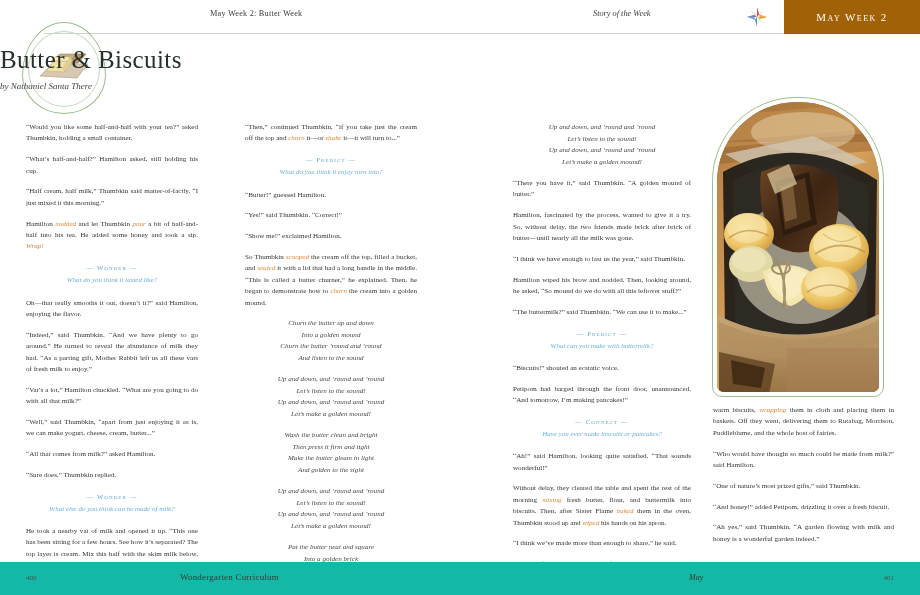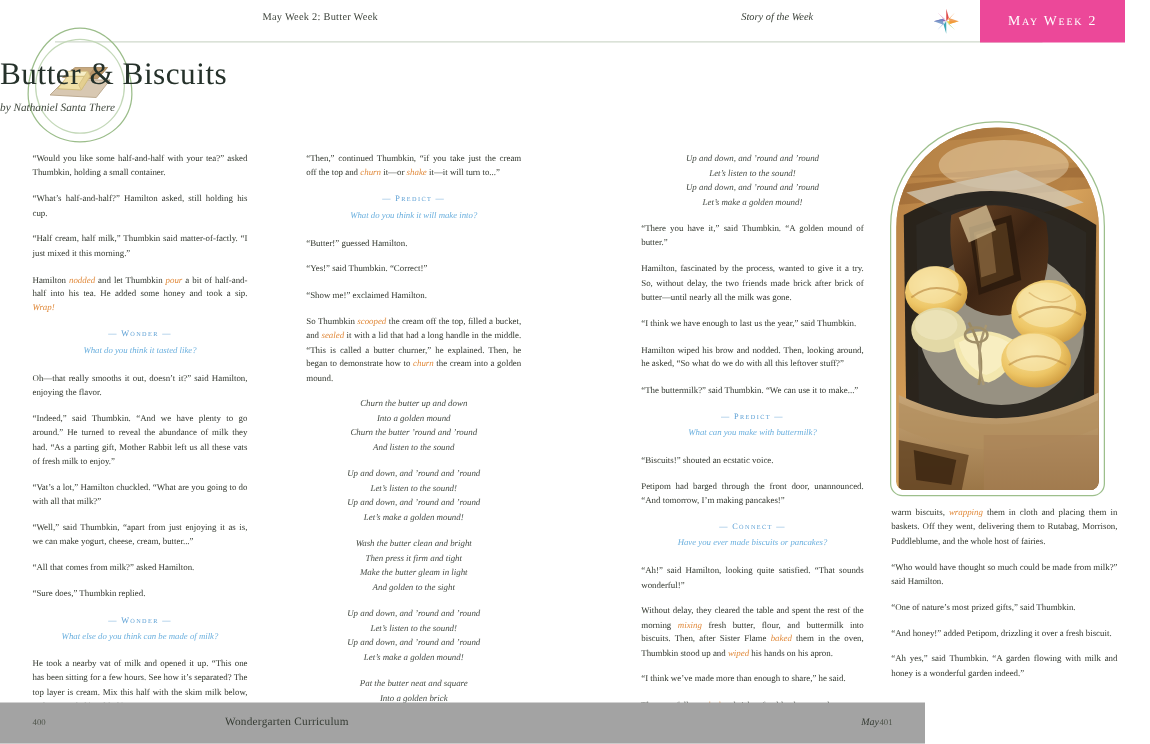--- a/index.html
+++ b/index.html
@@ -19,22 +19,22 @@
   .hdr-left{
     position:absolute;top:9px;left:210px;
     font-size:8.3px;letter-spacing:.2px;color:#3a4038;
     font-family:"Liberation Serif",serif;
   }
   .hdr-center{
     position:absolute;top:9px;left:593px;
     font-size:8.3px;font-style:italic;color:#3a4038;
   }
   .week-tab{
-    position:absolute;top:0;left:784px;width:116px;height:34px;
-    background:#ec4899;
+    position:absolute;top:0;left:784px;width:136px;height:34px;
+    background:#a16207;
     display:flex;align-items:center;justify-content:center;
   }
   .week-tab span{
     color:#ffffff;font-size:11px;letter-spacing:1.4px;
     font-variant:small-caps;font-family:"Liberation Serif",serif;
   }
   .star-icon{position:absolute;top:6px;left:746px;width:22px;height:22px;}
 
   
   .medallion{
@@ -101,22 +101,22 @@
   .photo{
     width:100%;height:100%;
     border-radius:80px 80px 7px 7px;
     overflow:hidden;position:relative;
     background:#b98a4e;
   }
   .photo svg{display:block;}
 
   
   .footer{
-    position:absolute;left:0;bottom:0;width:740px;height:33px;
-    background:#a3a3a3;
+    position:absolute;left:0;bottom:0;width:920px;height:33px;
+    background:#14b8a6;
   }
   .footer .pg-l{position:absolute;left:26px;top:12px;font-size:7px;color:#4d5349;}
   .footer .mid-l{position:absolute;left:180px;top:10px;font-size:9px;color:#353b33;letter-spacing:.2px;}
   .footer .mid-r{position:absolute;left:676px;top:11px;font-size:8px;font-style:italic;color:#353b33;margin-left:13px;}
   .footer .pg-r{position:absolute;right:26px;top:12px;font-size:7px;color:#4d5349;}
 </style>
 </head>
 <body>
 
 <div class="page">
@@ -188,21 +188,21 @@
         <span class="q">What else do you think can be made of milk?</span>
       </div>
       <p>He took a nearby vat of milk and opened it up. “This one has been sitting for a few hours. See how it’s separated? The top layer is cream. Mix this half with the skim milk below, and you get half-and-half.”</p>
       <p><span>Hamilton took a </span><span class="hl">sip</span><span> of his tea and nodded.</span></p>
     </div>
 
     <div class="col c2">
       <p><span>“Then,” continued Thumbkin, “if you take just the cream off the top and </span><span class="hl">churn</span><span> it—or </span><span class="hl">shake</span><span> it—it will turn to...”</span></p>
       <div class="callout">
         <span class="lbl">— Predict —</span>
-        <span class="q">What do you think it will make into?</span>
+        <span class="q">What do you think it enjoy turn into?</span>
       </div>
       <p>“Butter!” guessed Hamilton.</p>
       <p>“Yes!” said Thumbkin. “Correct!”</p>
       <p>“Show me!” exclaimed Hamilton.</p>
       <p><span>So Thumbkin </span><span class="hl">scooped</span><span> the cream off the top, filled a bucket, and </span><span class="hl">sealed</span><span> it with a lid that had a long handle in the middle. “This is called a butter churner,” he explained. Then, he began to demonstrate how to </span><span class="hl">churn</span><span> the cream into a golden mound.</span></p>
       <div class="verse">
           <div>Churn the butter up and down</div>
           <div>Into a golden mound</div>
           <div>Churn the butter ’round and ’round</div>
           <div>And listen to the sound</div>
@@ -236,21 +236,21 @@
     <div class="col c3">
       <div class="verse">
           <div>Up and down, and ’round and ’round</div>
           <div>Let’s listen to the sound!</div>
           <div>Up and down, and ’round and ’round</div>
           <div>Let’s make a golden mound!</div>
         </div>
       <p>“There you have it,” said Thumbkin. “A golden mound of butter.”</p>
       <p>Hamilton, fascinated by the process, wanted to give it a try. So, without delay, the two friends made brick after brick of butter—until nearly all the milk was gone.</p>
       <p>“I think we have enough to last us the year,” said Thumbkin.</p>
-      <p>Hamilton wiped his brow and nodded. Then, looking around, he asked, “So what do we do with all this leftover stuff?”</p>
+      <p>Hamilton wiped his brow and nodded. Then, looking around, he asked, “So mound do we do with all this leftover stuff?”</p>
       <p>“The buttermilk?” said Thumbkin. “We can use it to make...”</p>
       <div class="callout">
         <span class="lbl">— Predict —</span>
         <span class="q">What can you make with buttermilk?</span>
       </div>
       <p>“Biscuits!” shouted an ecstatic voice.</p>
       <p>Petipom had barged through the front door, unannounced. “And tomorrow, I’m making pancakes!”</p>
       <div class="callout">
         <span class="lbl">— Connect —</span>
         <span class="q">Have you ever made biscuits or pancakes?</span>

